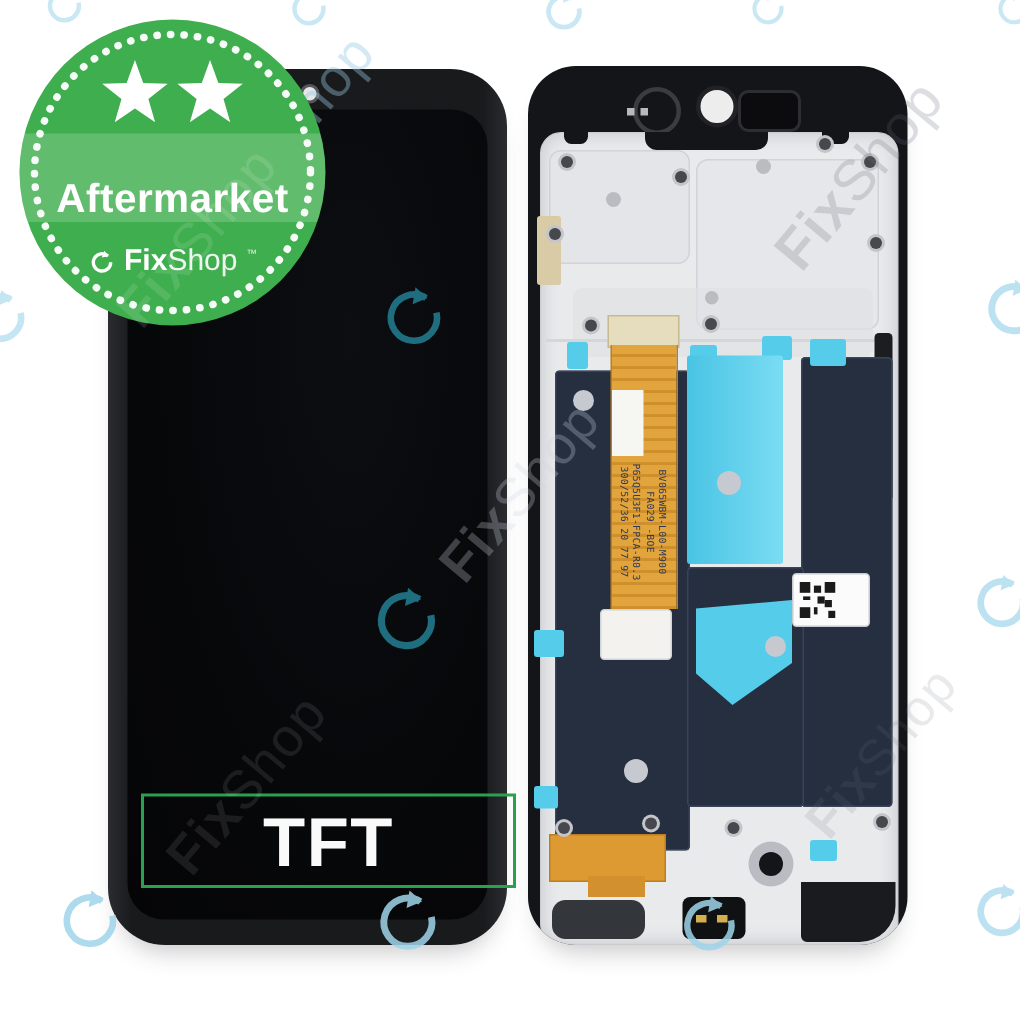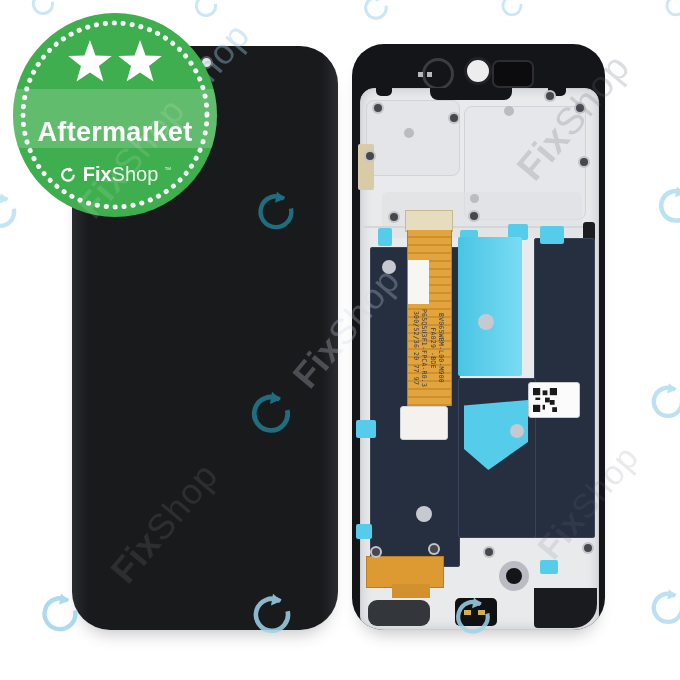--- a/index.html
+++ b/index.html
@@ -119,20 +119,25 @@
         <path d="M14.6 2.1l3.2 4.3-5.3 1z" fill="currentColor"></path>
       </svg>
     </div>
 
   <div class="ghost" style="left:125px;top:65px;font-size:36px;color:rgba(150,200,228,.4);z-index:2;">
     <span class="gfix">Fix</span><span class="gshop">Shop</span>
   </div>
 
   <div class="phone-front">
     <div class="cam-dot"></div>
+    <div class="screen">
+      <div class="tft-band">
+        <span>TFT</span>
+      </div>
+    </div>
   </div>
 
   <div class="phone-back">
 
     <div class="pb" style="left:70px;top:14px;width:26px;height:26px;border:3px solid #3c3c40;border-radius:50%;z-index:1;"></div>
     <div class="pb" style="left:112px;top:13px;width:22px;height:22px;border-radius:50%;background:#ededee;border:3px solid #222226;z-index:2;"></div>
     <div class="pb" style="left:140px;top:16px;width:38px;height:24px;background:#0c0c0e;border:2px solid #2e2e32;border-radius:7px;z-index:2;"></div>
     <div class="pb" style="left:66px;top:28px;width:5px;height:5px;background:#b9b9bd;z-index:2;"></div>
     <div class="pb" style="left:75px;top:28px;width:5px;height:5px;background:#b9b9bd;z-index:2;"></div>
 

